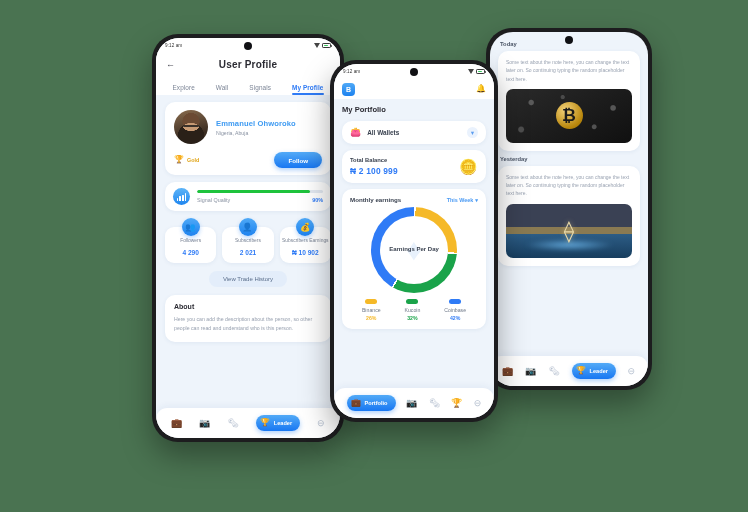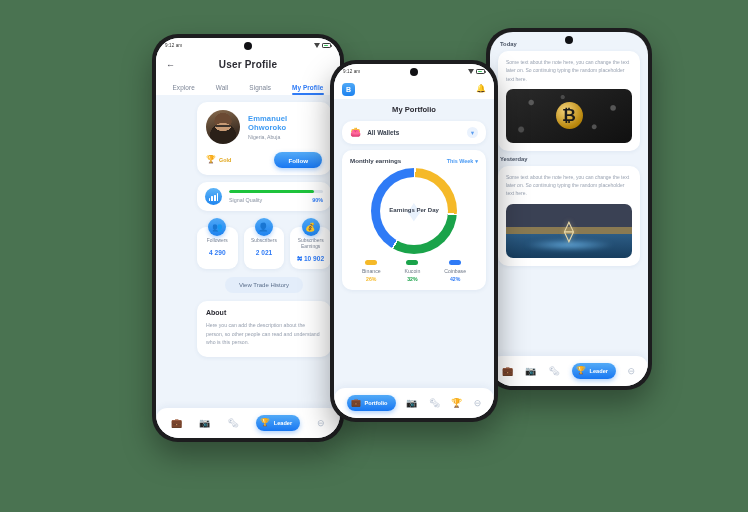--- a/index.html
+++ b/index.html
@@ -84,21 +84,21 @@
   }
   .p1-tab {
     font-size: 6.4px; color: #7c8596; padding-bottom: 4px; letter-spacing: .1px;
     position: relative; white-space: nowrap;
   }
   .p1-tab.active { color: #2f7bf6; font-weight: 600; }
   .p1-tab.active::after {
     content: ""; position: absolute; left: 0; right: 0; bottom: 0;
     height: 1.6px; background: #2f7bf6; border-radius: 2px;
   }
-  .p1-body { padding: 7px 9px 0; margin-left: 32px; }
+  .p1-body { padding: 7px 9px 0; }
 
   .profile-card { padding: 8px 9px 7px; margin-bottom: 7px; }
   .profile-top { display: flex; align-items: center; gap: 8px; }
   .avatar {
     width: 34px; height: 34px; border-radius: 50%; flex: none;
     background:
       radial-gradient(circle at 50% 34%, #6b4a33 0 30%, transparent 31%),
       radial-gradient(circle at 50% 78%, #2a2018 0 42%, transparent 43%),
       linear-gradient(165deg, #8a6c4e, #3b2d22 70%);
     position: relative; overflow: hidden;
@@ -203,21 +203,21 @@
   }
   .logo-sq {
     width: 13px; height: 13px; border-radius: 4px;
     background: linear-gradient(180deg, #4fa9f7, #1d82ef);
     color: #fff; font-size: 7px; font-weight: 700;
     display: flex; align-items: center; justify-content: center;
   }
   .bell-ic { font-size: 8px; color: #7fb6f0; line-height: 1; }
   .p2-body { padding: 6px 8px 0; }
   .p2-title {
-    text-align: center; font-size: 7.6px; font-weight: 700;
+    text-align: left; font-size: 7.6px; font-weight: 700;
     color: #2b2b33; margin-bottom: 7px;
   }
   .wallet-card {
     padding: 6px 8px; display: flex; align-items: center; gap: 6px;
     margin-bottom: 6px;
   }
   .wallet-ic { font-size: 9px; color: #2f7bf6; line-height: 1; }
   .wallet-label { flex: 1; font-size: 6.4px; font-weight: 600; color: #3a4250; }
   .chev {
     width: 11px; height: 11px; border-radius: 50%; background: #eaf2fd;
@@ -468,20 +468,27 @@
 
       <div class="p2-body">
         <div class="p2-title">My Portfolio</div>
 
         <div class="card wallet-card">
           <span class="wallet-ic">👛</span>
           <span class="wallet-label">All Wallets</span>
           <span class="chev">▼</span>
         </div>
 
+        <div class="card balance-card">
+          <div>
+            <div class="bal-label">Total Balance</div>
+            <div class="bal-value">₦ 2 100 999</div>
+          </div>
+          <div class="coins">🪙</div>
+        </div>
 
         <div class="card earn-card">
           <div class="earn-head">
             <span class="earn-title">Monthly earnings</span>
             <span class="earn-filter">
               <span>This Week</span>
               <span>▾</span>
             </span>
           </div>
 

